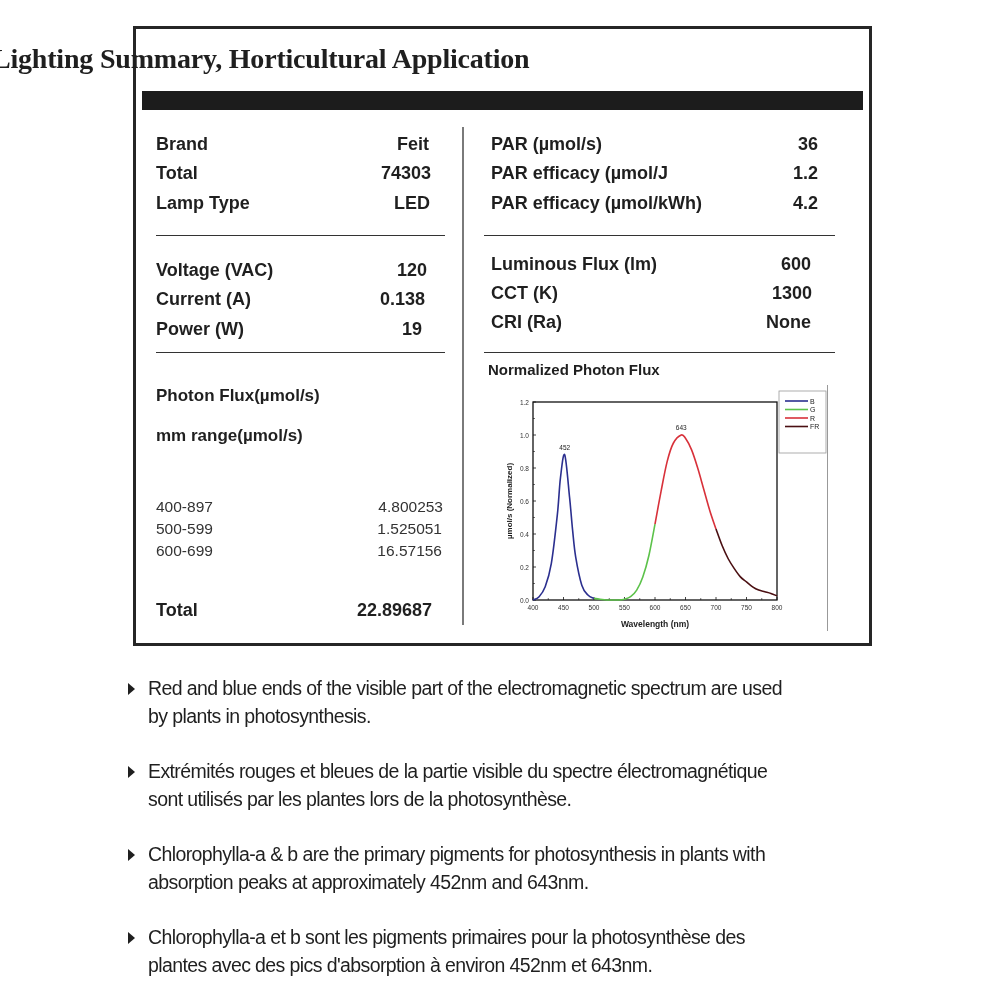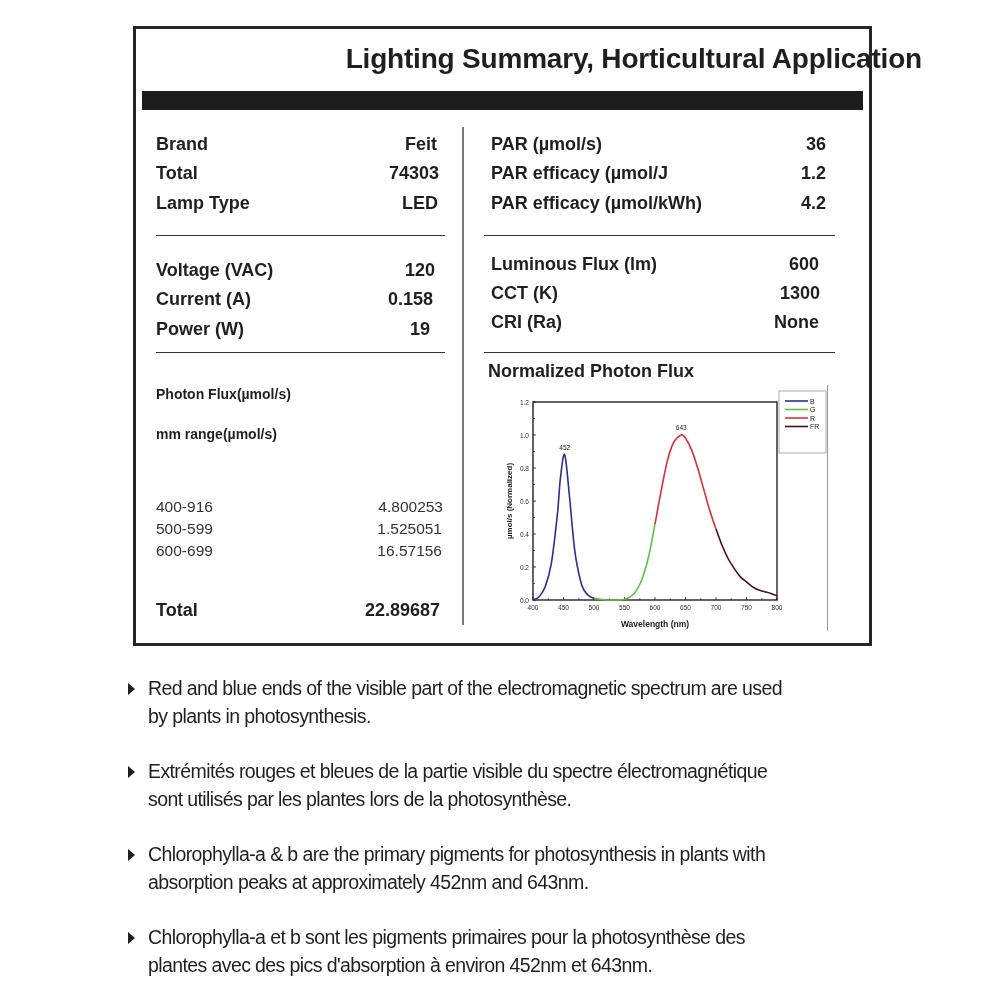--- a/index.html
+++ b/index.html
@@ -1,34 +1,34 @@
 <!DOCTYPE html>
 <html><head>
 <meta charset="utf-8">
 <style>
   html, body { margin: 0; padding: 0; background: #ffffff; }
   body { width: 1000px; height: 1000px; position: relative; overflow: hidden;
          font-family: "Liberation Sans", sans-serif; color: #1f1f1f; }
   .abs { position: absolute; }
   .frame { position: absolute; left: 133px; top: 26px; width: 733px; height: 614px;
            border: 3px solid #262626; background: #fff; }
-  .title { position: absolute; left: 0; top: 43px; width: 930px; text-align: right;
-           font-size: 28px; font-weight: bold; letter-spacing: -0.2px; }
+  .title { position: absolute; left: 0; top: 43px; width: 930px; text-align: left;
+           font-size: 28px; font-weight: bold; letter-spacing: -0.2px; font-family: Liberation Serif, serif; }
   .title span { position: relative; left: -8px; }
   .bar { position: absolute; left: 142px; top: 91px; width: 721px; height: 19px; background: #1c1c1c; }
   .vdiv { position: absolute; left: 462px; top: 127px; width: 2px; height: 498px; background: #7a7a7a; }
   .hline { position: absolute; height: 1px; background: #333; }
   .row { position: absolute; font-size: 18px; font-weight: bold; line-height: 22px; }
   .row .lbl { position: absolute; left: 0; white-space: nowrap; }
-  .row .val { position: absolute; right: 1px; white-space: nowrap; text-align: center; }
+  .row .val { position: absolute; right: 9px; white-space: nowrap; text-align: center; }
   .rowplain { position: absolute; font-size: 15.5px; line-height: 20px; color: #333; }
   .rowplain .lbl { position: absolute; left: 0; }
   .rowplain .val { position: absolute; right: 0; text-align: center; }
-  .sec { position: absolute; font-size: 14px; font-weight: bold; white-space: nowrap; }
-  .chart-title { position: absolute; left: 488px; top: 361px; font-size: 18px; font-weight: bold; }
+  .sec { position: absolute; font-size: 17px; font-weight: bold; white-space: nowrap; }
+  .chart-title { position: absolute; left: 488px; top: 361px; font-size: 15px; font-weight: bold; }
   .chart-rline { position: absolute; left: 827px; top: 385px; width: 1px; height: 246px; background: #999; }
   .bullets { position: absolute; left: 128px; top: 674px; width: 740px; }
   .bullet { position: absolute; left: 0; font-size: 19.5px; line-height: 28px; color: #1f1f1f;
             letter-spacing: -0.6px; font-stretch: condensed; }
   .bullet .tri { position: absolute; left: 0; top: 9px; width: 0; height: 0;
                  border-top: 6px solid transparent; border-bottom: 6px solid transparent;
                  border-left: 7px solid #1f1f1f; }
   .bullet .txt { position: absolute; left: 20px; width: 720px; white-space: pre-line; }
   svg text { font-family: "Liberation Sans", sans-serif; }
 </style>
@@ -54,33 +54,33 @@
   <span class="val">LED</span>
 </div>
 <div class="hline" style="left:156px; top:235px; width:289px;"></div>
 
 <div class="row" style="left:156px; top:259px; width:280px;">
   <span class="lbl">Voltage (VAC)</span>
   <span class="val">120</span>
 </div>
 <div class="row" style="left:156px; top:288px; width:278px;">
   <span class="lbl">Current (A)</span>
-  <span class="val">0.158</span>
+  <span class="val">0.138</span>
 </div>
 <div class="row" style="left:156px; top:318px; width:275px;">
   <span class="lbl">Power (W)</span>
   <span class="val">19</span>
 </div>
 <div class="hline" style="left:156px; top:352px; width:289px;"></div>
 
 <div class="sec" style="left:156px; top:386px;">Photon Flux(µmol/s)</div>
 <div class="sec" style="left:156px; top:426px;">mm range(µmol/s)</div>
 
 <div class="rowplain" style="left:156px; top:497px; width:287px;">
-  <span class="lbl">400-916</span>
+  <span class="lbl">400-897</span>
   <span class="val">4.800253</span>
 </div>
 <div class="rowplain" style="left:156px; top:519px; width:286px;">
   <span class="lbl">500-599</span>
   <span class="val">1.525051</span>
 </div>
 <div class="rowplain" style="left:156px; top:541px; width:286px;">
   <span class="lbl">600-699</span>
   <span class="val">16.57156</span>
 </div>

